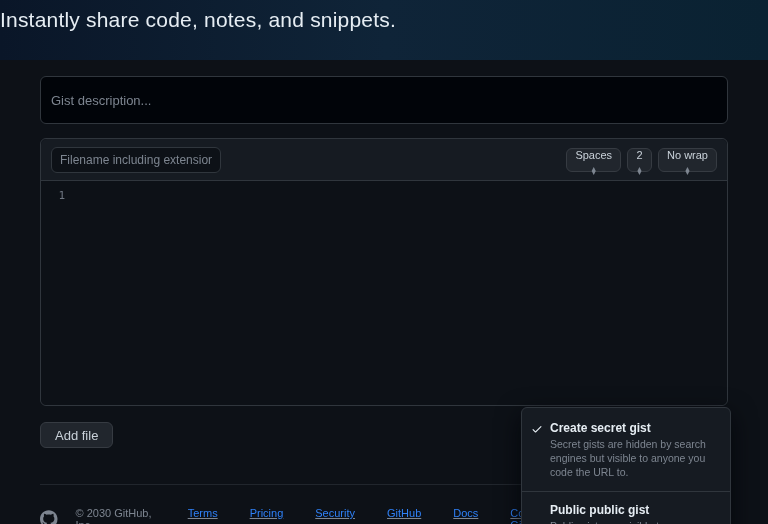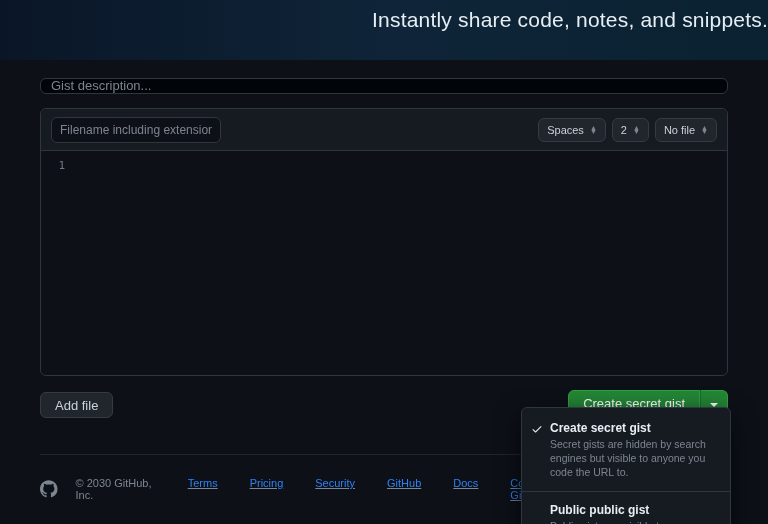--- a/index.html
+++ b/index.html
@@ -4,32 +4,32 @@
 <style>
   * { box-sizing: border-box; margin: 0; padding: 0; }
   html, body {
     width: 768px; height: 524px; overflow: hidden;
     font-family: -apple-system, BlinkMacSystemFont, "Segoe UI", Helvetica, Arial, sans-serif;
     background: #0d1117; color: #c9d1d9;
   }
   .hero {
     height: 60px;
     background: linear-gradient(to right, #0a1628, #0f2438, #0a2232);
-    display: flex; align-items: flex-start; justify-content: flex-end;
+    display: flex; align-items: flex-start; justify-content: flex-start;
     padding-top: 8px;
   }
   .hero-title {
     font-size: 21px; font-weight: 300; color: #e6edf3;
     letter-spacing: 0.2px;
   }
   .container {
     padding: 16px 40px 0 40px;
   }
   .desc-input {
-    width: 100%; height: 16px;
+    width: 100%; height: 48px;
     background: #010409; border: 1px solid #30363d; border-radius: 6px;
     color: #7d8590; font-size: 13px; padding: 4px 10px;
   }
   .desc-input::placeholder { color: #7d8590; }
   .file-box {
     margin-top: 14px;
     border: 1px solid #30363d; border-radius: 6px;
     background: #0d1117;
   }
   .file-header {
@@ -43,20 +43,21 @@
     background: #0d1117; border: 1px solid #30363d; border-radius: 6px;
     color: #7d8590; font-size: 12px; padding: 2px 8px;
   }
   .filename-input::placeholder { color: #7d8590; }
   .selects { display: flex; gap: 6px; }
   .select-btn {
     height: 24px; background: #21262d; border: 1px solid #363b42;
     border-radius: 6px; color: #c9d1d9; font-size: 11px;
     padding: 0 8px; display: flex; align-items: center; gap: 6px;
     cursor: pointer;
+    flex-direction: column;
   }
   .updown {
     display: inline-flex; flex-direction: column; line-height: 4px; font-size: 7px; color: #7d8590;
   }
   .editor {
     height: 224px; background: #0d1117; display: flex;
     border-bottom-left-radius: 6px; border-bottom-right-radius: 6px;
   }
   .gutter {
     width: 34px; padding-top: 8px; text-align: right;
@@ -144,21 +145,21 @@
             </span>
         </div>
         <div class="select-btn">
           <span>2</span>
           <span class="updown">
               <span>▲</span>
               <span>▼</span>
             </span>
         </div>
         <div class="select-btn">
-          <span>No file</span>
+          <span>No wrap</span>
           <span class="updown">
               <span>▲</span>
               <span>▼</span>
             </span>
         </div>
       </div>
     </div>
     <div class="editor">
       <div class="gutter">
         <div>1</div>

